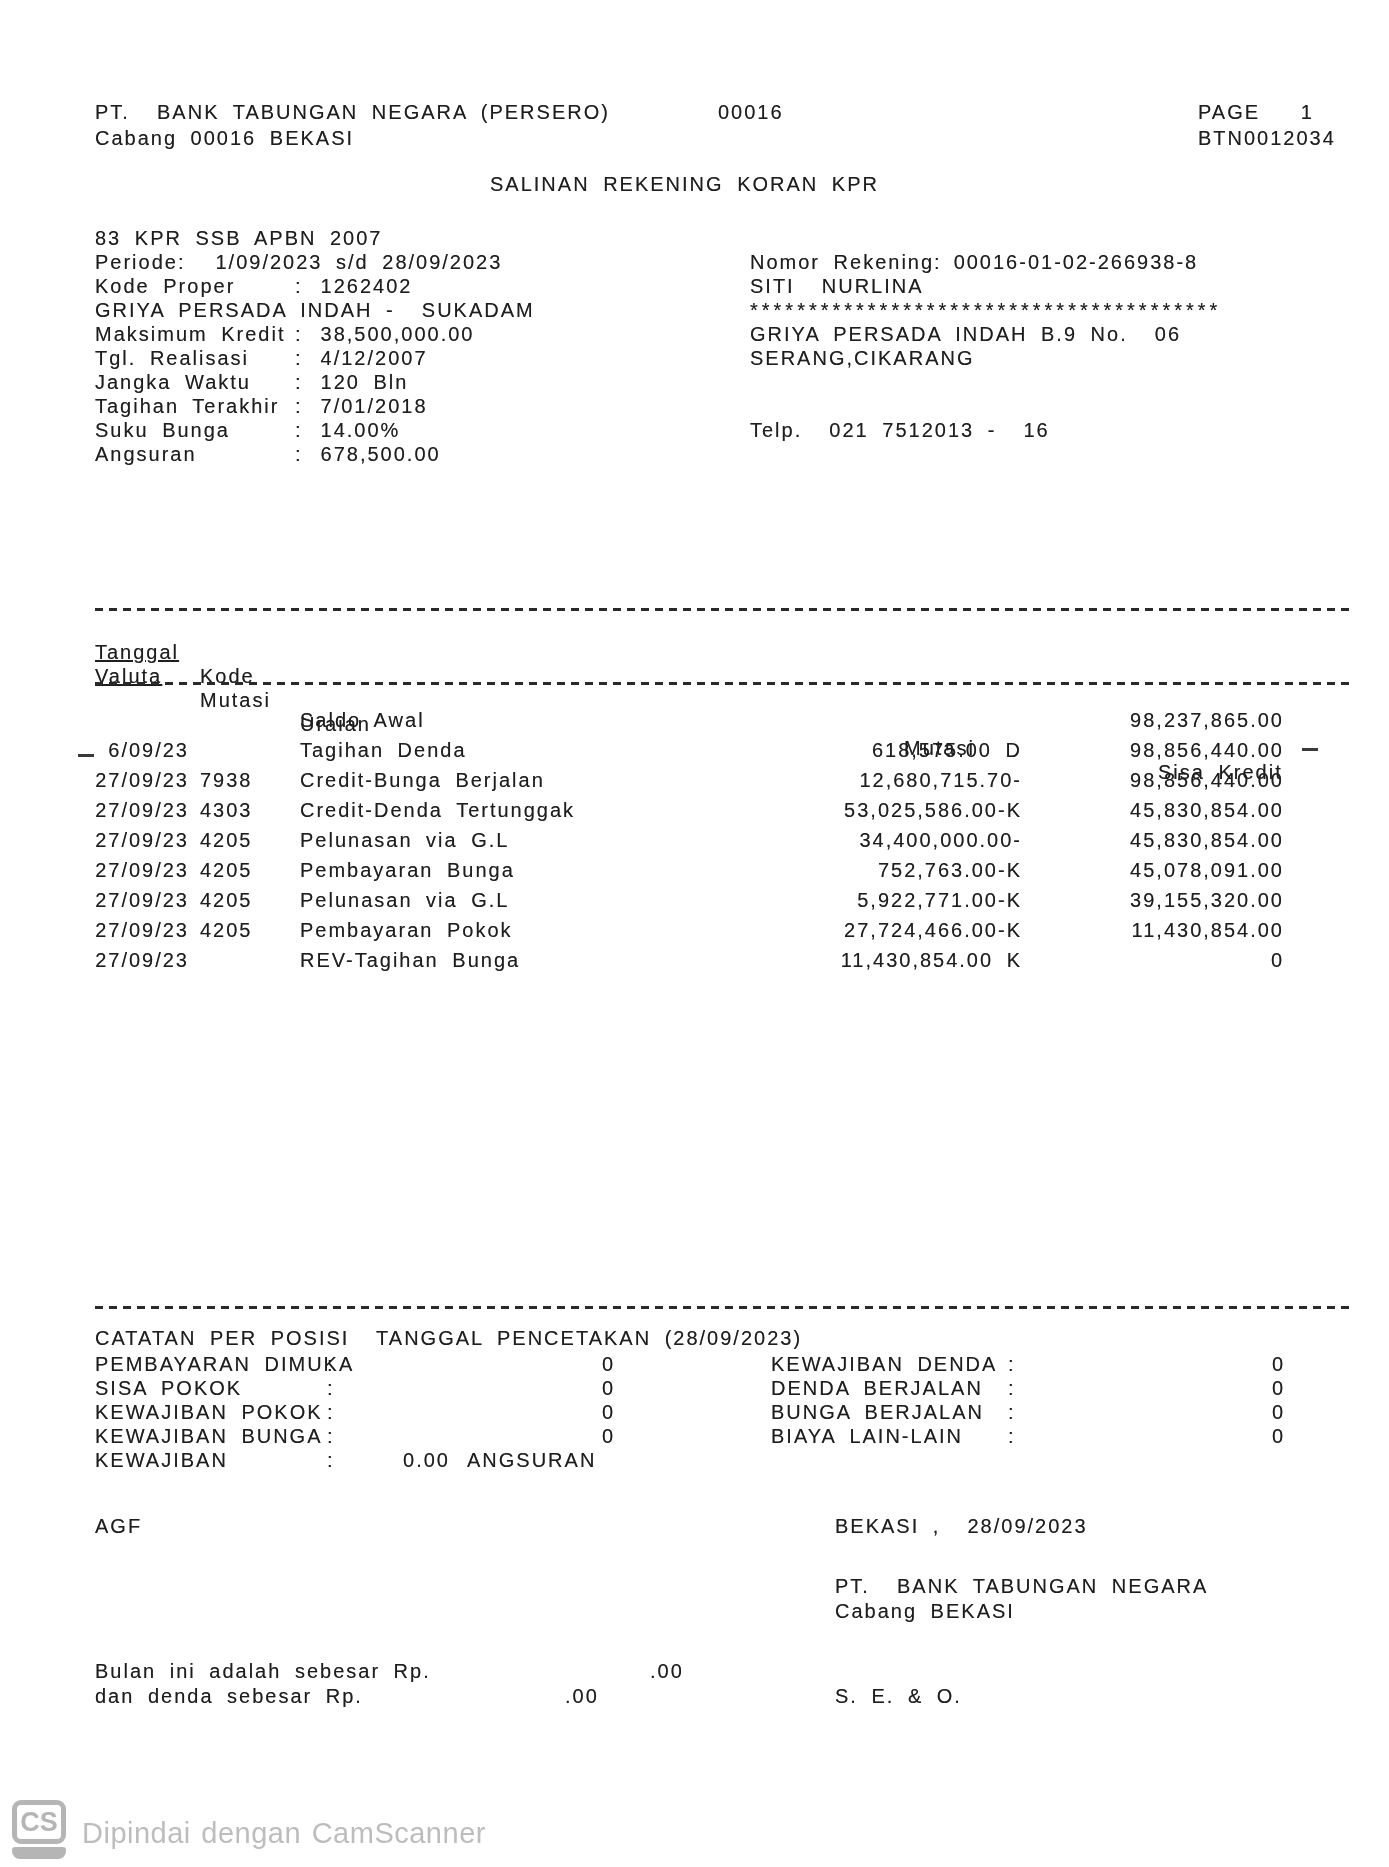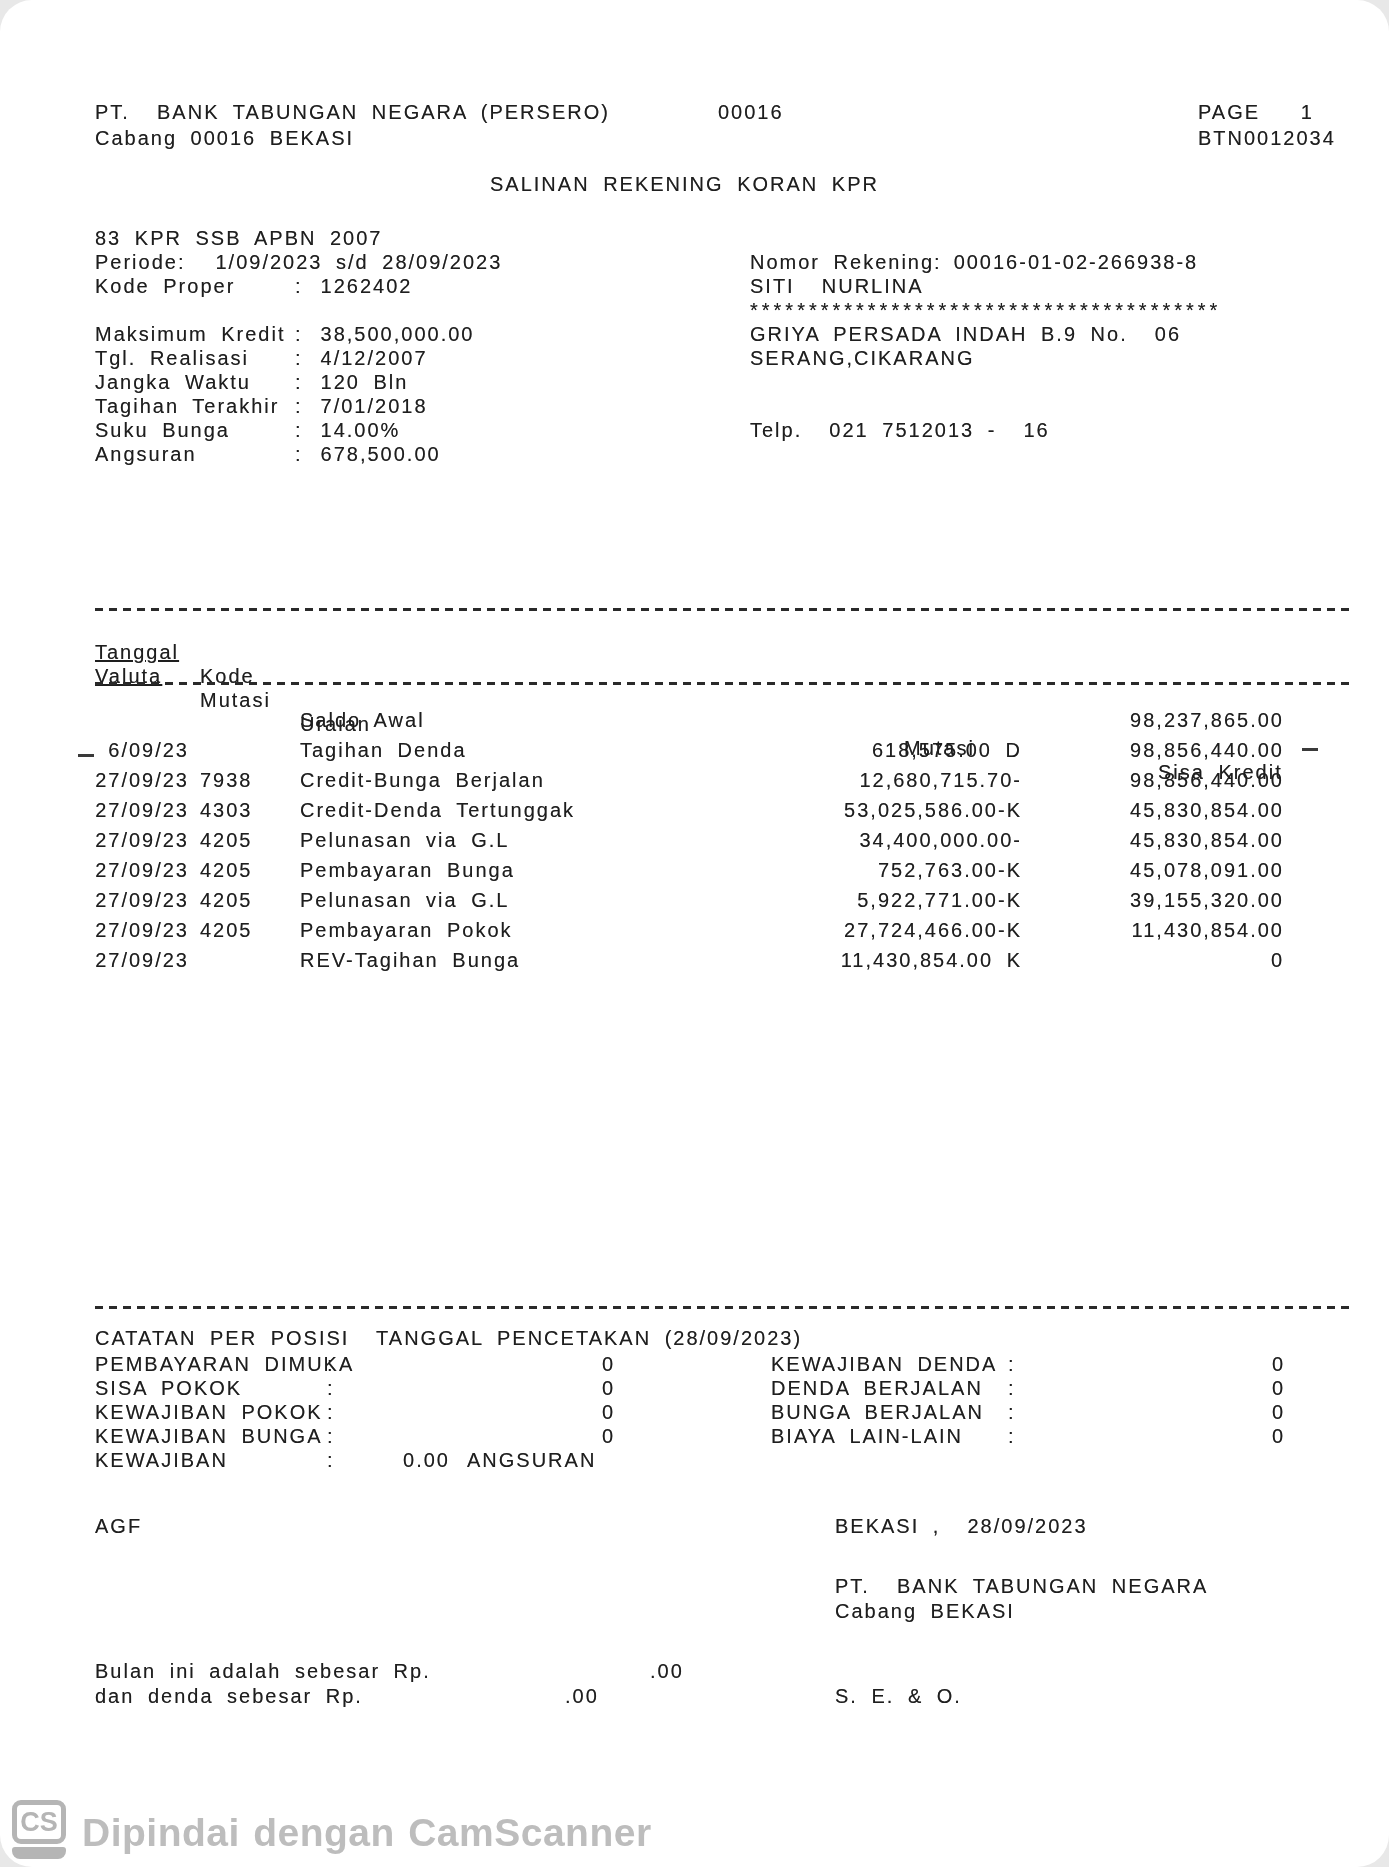--- a/index.html
+++ b/index.html
@@ -2,21 +2,20 @@
 <html><head>
 <meta charset="utf-8">
 <style>
   html,body{margin:0;padding:0;background:#e8e8e8;}
   .page{
     position:relative;width:1389px;height:1867px;background:#ffffff;
     font-family:"Liberation Sans","DejaVu Sans",sans-serif;
     font-size:20px;line-height:24px;color:#1e1e1e;
     letter-spacing:2px;word-spacing:6px;overflow:hidden;
     text-shadow:0 0 0.5px rgba(40,40,40,.55);
-    border-radius:32px;
   }
   .t{position:absolute;white-space:pre;}
   .dash{position:absolute;left:95px;width:1257px;height:3px;
         background:repeating-linear-gradient(90deg,#2a2a2a 0 8px,transparent 8px 14px);}
   .ilabel{display:inline-block;min-width:200px;}
   .ival{display:inline-block;margin-left:18px;min-width:288px;}
   .ival.r{width:288px;min-width:0;}
   .pval{margin-left:30px;}
   .stars{letter-spacing:4px;word-spacing:0;}
   .lineblock{position:absolute;left:95px;width:1257px;height:24px;white-space:pre;}
@@ -39,38 +38,39 @@
   .q-rv{left:942px;width:248px;text-align:right;}
   .k-val{left:262px;width:93px;text-align:right;}
   .k-suf{left:372px;}
   .artifact{position:absolute;height:3px;background:#3a3a3a;}
   .cs-badge{position:absolute;left:12px;top:1800px;width:54px;height:58px;
             letter-spacing:0;word-spacing:0;text-shadow:none;}
   .cs-top{width:44px;height:34px;border:5px solid #b5b5b5;border-radius:9px;
           display:flex;align-items:center;justify-content:center;
           color:#b5b5b5;font-weight:700;font-size:27px;background:#fff;}
   .cs-bottom{width:54px;height:12px;background:#b5b5b5;border-radius:3px 3px 8px 8px;margin-top:3px;}
-  .cs-caption{position:absolute;left:82px;top:1816px;font-size:39px;line-height:34px;
-              color:#bdbdbd;letter-spacing:.5px;word-spacing:2px;text-shadow:none;white-space:pre;font-weight:bold;}
+  .cs-caption{position:absolute;left:82px;top:1816px;font-size:29px;line-height:34px;
+              color:#bdbdbd;letter-spacing:.5px;word-spacing:2px;text-shadow:none;white-space:pre;}
 </style>
 </head>
 <body>
 
 <div class="page">
 
   <div class="t" style="top:100px;left:95px">PT.  BANK TABUNGAN NEGARA (PERSERO)</div>
   <div class="t" style="top:100px;left:718px">00016</div>
   <div class="t" style="top:100px;left:1198px">PAGE   1</div>
   <div class="t" style="top:126px;left:95px">Cabang 00016 BEKASI</div>
   <div class="t" style="top:126px;left:1198px">BTN0012034</div>
   <div class="t" style="top:172px;left:490px">SALINAN REKENING KORAN KPR</div>
 
   <div class="t" style="top:226px;left:95px">83 KPR SSB APBN 2007</div>
   <div class="t" style="top:250px;left:95px"><span>Periode:</span><span class="pval">1/09/2023 s/d 28/09/2023</span></div>
   <div class="t" style="top:274px;left:95px"><span class="ilabel">Kode Proper</span><span>:</span><span class="ival">1262402</span></div>
+  <div class="t" style="top:298px;left:95px">GRIYA PERSADA INDAH -  SUKADAM</div>
   <div class="t" style="top:322px;left:95px"><span class="ilabel">Maksimum Kredit</span><span>:</span><span class="ival r">38,500,000.00</span></div>
   <div class="t" style="top:346px;left:95px"><span class="ilabel">Tgl. Realisasi</span><span>:</span><span class="ival">4/12/2007</span></div>
   <div class="t" style="top:370px;left:95px"><span class="ilabel">Jangka Waktu</span><span>:</span><span class="ival">120 Bln</span></div>
   <div class="t" style="top:394px;left:95px"><span class="ilabel">Tagihan Terakhir</span><span>:</span><span class="ival">7/01/2018</span></div>
   <div class="t" style="top:418px;left:95px"><span class="ilabel">Suku Bunga</span><span>:</span><span class="ival">14.00%</span></div>
   <div class="t" style="top:442px;left:95px"><span class="ilabel">Angsuran</span><span>:</span><span class="ival r">678,500.00</span></div>
 
   <div class="t" style="top:250px;left:750px"><span>Nomor Rekening:</span><span style="margin-left:12px">00016-01-02-266938-8</span></div>
   <div class="t" style="top:274px;left:750px">SITI  NURLINA</div>
   <div class="t stars" style="top:298px;left:750px">****************************************</div>

